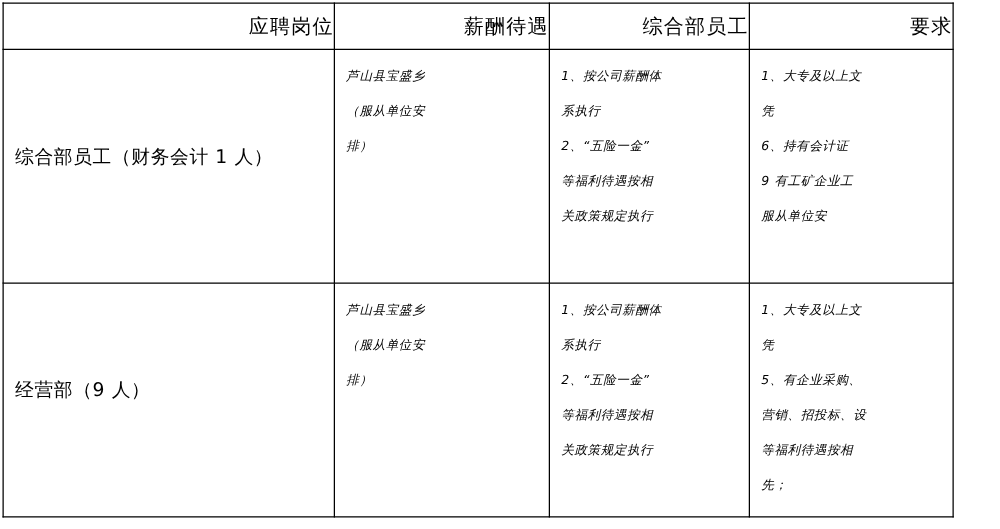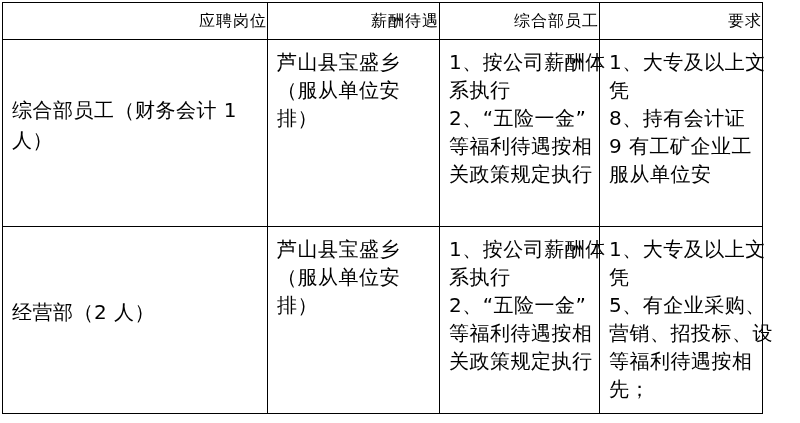--- a/index.html
+++ b/index.html
@@ -48,31 +48,32 @@
   .head-text {
     font-size: 16px;
     letter-spacing: 1px;
     line-height: 36px;
     text-align: right;
     display: block;
   }
 
   .cell-pad {
     padding: 8px 8px 8px 9px;
-    font-size: 20px;
+    font-size: 10px;
     line-height: 28px;
     letter-spacing: 0.5px;
+    font-style: italic;
   }
   .cell-center-v {
     display: flex;
     align-items: center;
     min-height: 170px;
     box-sizing: border-box;
     padding: 6px 9px;
-    font-size: 20px;
+    font-size: 15px;
     line-height: 30px;
     letter-spacing: 0.5px;
   }
   .lines {
     display: block;
   }
   .lines span.line {
     display: block;
     white-space: pre;
   }
@@ -124,30 +125,30 @@
             <span class="line">系执行</span>
             <span class="line">2、“五险一金”</span>
             <span class="line">等福利待遇按相</span>
             <span class="line">关政策规定执行</span>
           </div>
         </td>
         <td>
           <div class="cell-pad lines">
             <span class="line">1、大专及以上文</span>
             <span class="line">凭</span>
-            <span class="line">8、持有会计证</span>
+            <span class="line">6、持有会计证</span>
             <span class="line">9 有工矿企业工</span>
             <span class="line">服从单位安</span>
           </div>
         </td>
       </tr>
 
       <tr class="row-body">
         <td>
-          <div class="cell-center-v">经营部（2 人）</div>
+          <div class="cell-center-v">经营部（9 人）</div>
         </td>
         <td>
           <div class="cell-pad lines">
             <span class="line">芦山县宝盛乡</span>
             <span class="line">（服从单位安</span>
             <span class="line">排）</span>
           </div>
         </td>
         <td>
           <div class="cell-pad lines">

